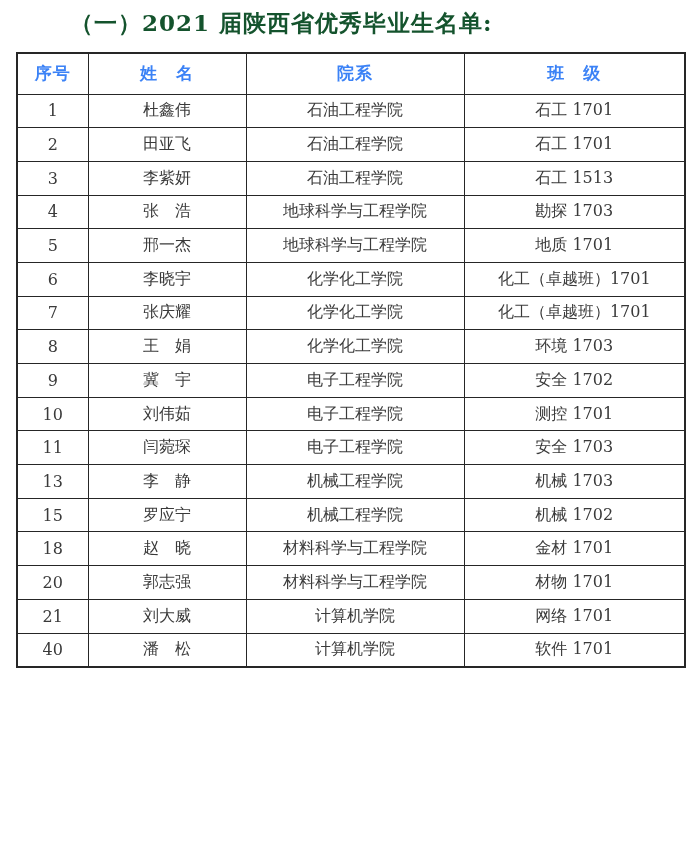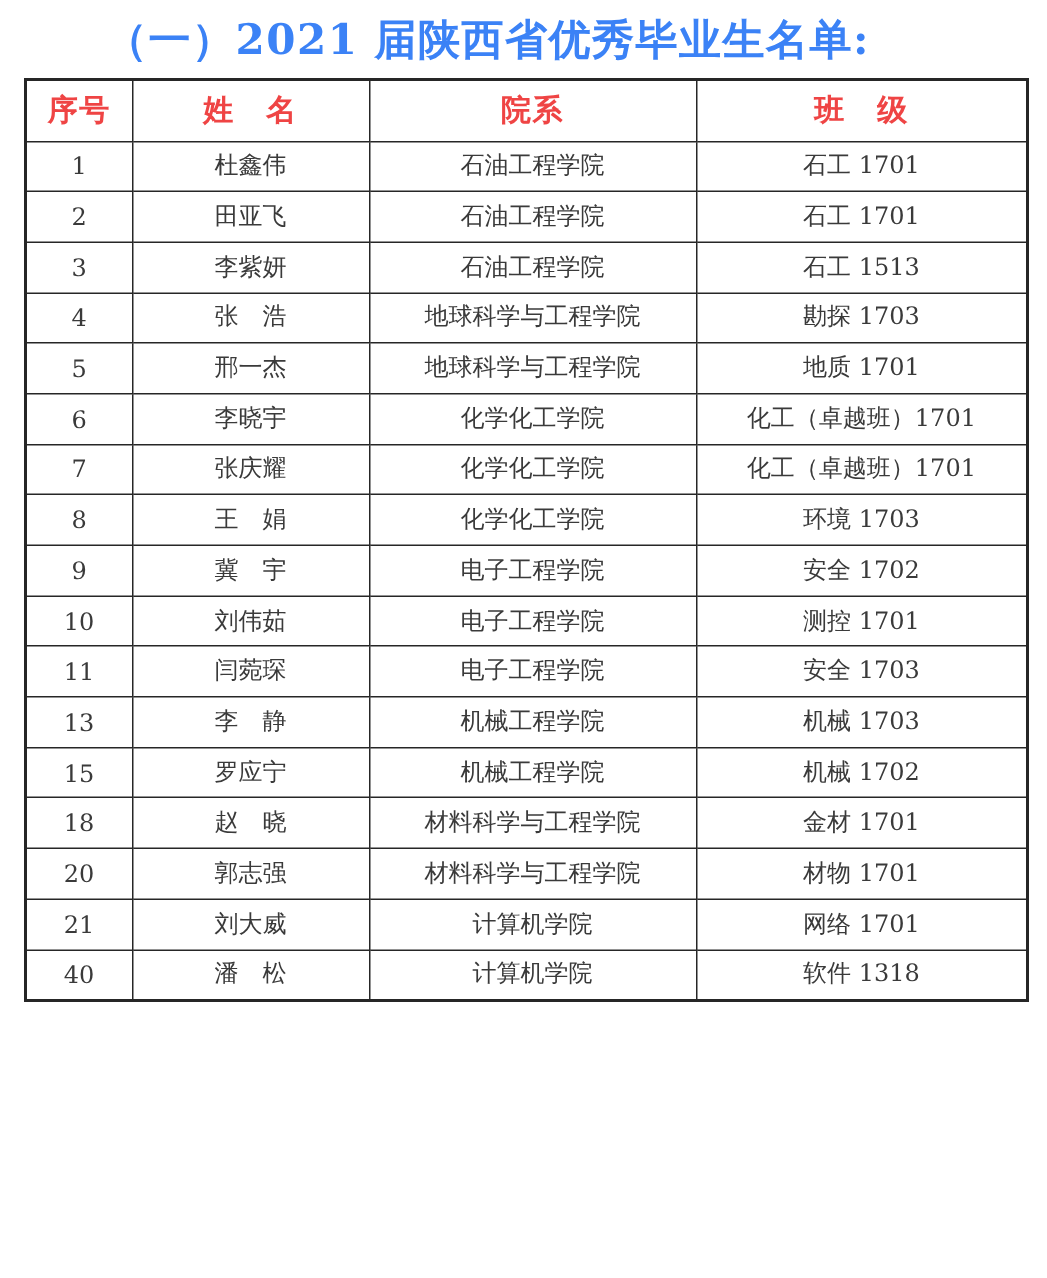--- a/index.html
+++ b/index.html
@@ -13,23 +13,23 @@
   .page {
     position: relative;
     width: 698px;
     height: 852px;
     background: #ffffff;
   }
   .doc-title {
     position: absolute;
     left: 70px;
     top: 8px;
-    font-size: 28px;
+    font-size: 23px;
     font-weight: bold;
-    color: #3b82f6;
+    color: #14532d;
     letter-spacing: 1px;
     white-space: nowrap;
   }
   table.grad-table {
     position: absolute;
     left: 16px;
     top: 52px;
     width: 668px;
     border-collapse: collapse;
     table-layout: fixed;
@@ -41,23 +41,23 @@
     text-align: center;
     vertical-align: middle;
     font-size: 16px;
     padding: 0 2px;
     white-space: nowrap;
     overflow: hidden;
   }
   table.grad-table { border: 2px solid #262626; }
   table.grad-table thead th {
     height: 41px;
-    font-size: 20px;
+    font-size: 17px;
     font-weight: bold;
-    color: #ef4444;
+    color: #3b82f6;
     letter-spacing: 1px;
   }
   table.grad-table tbody td {
     height: 33.7px;
   }
   col.c-num  { width: 71px; }
   col.c-name { width: 158px; }
   col.c-dept { width: 218px; }
   col.c-class{ width: 221px; }
 </style>
@@ -198,18 +198,18 @@
       <td>21</td>
       <td>刘大威</td>
       <td>计算机学院</td>
       <td>网络 1701</td>
     </tr>
 
     <tr>
       <td>40</td>
       <td>潘　松</td>
       <td>计算机学院</td>
-      <td>软件 1318</td>
+      <td>软件 1701</td>
     </tr>
   </tbody>
   </table>
 
 </div>
 
 </body></html>

